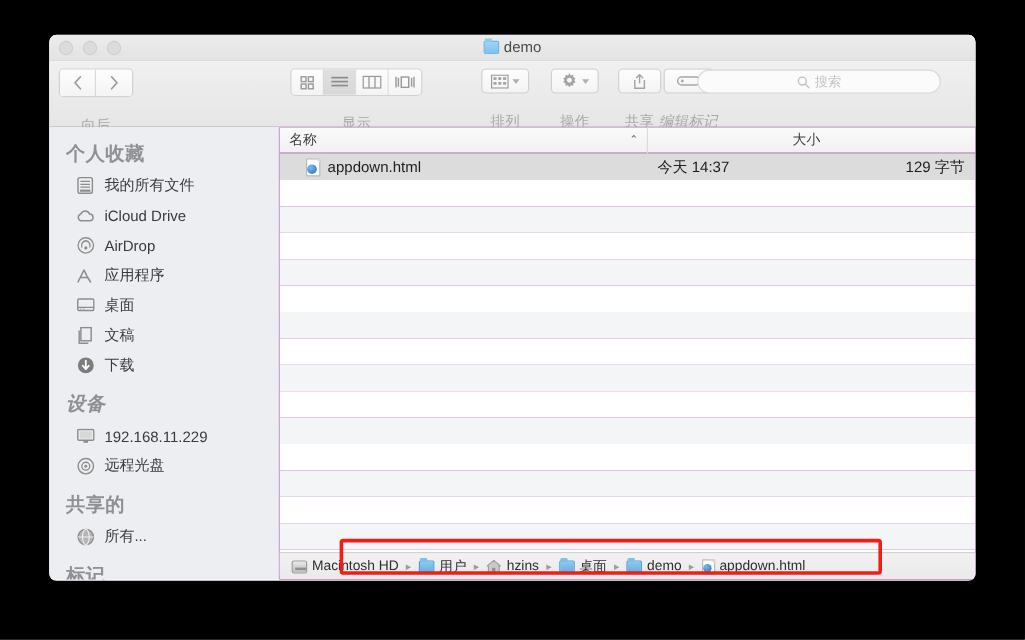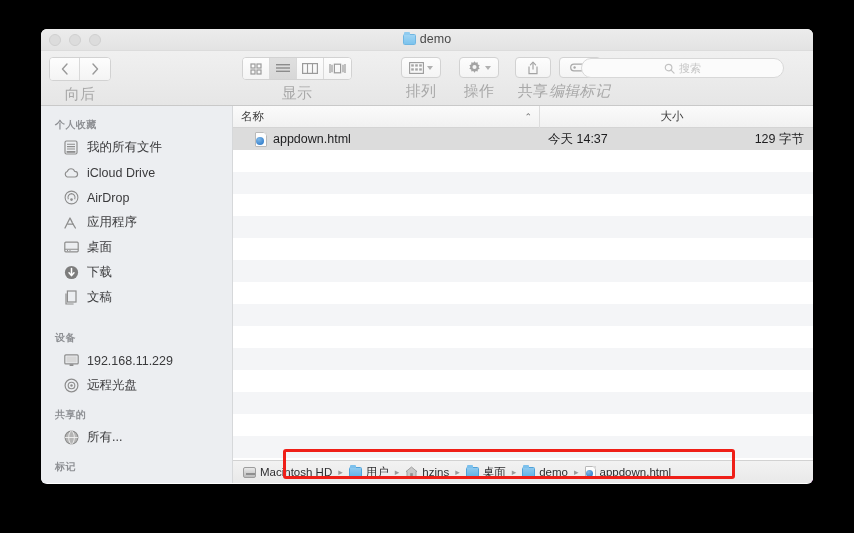--- a/index.html
+++ b/index.html
@@ -52,21 +52,21 @@
   }
 
   
   .toolbar {
     position: relative;
     height: 55px;
     background: linear-gradient(#f0f0f0, #e6e6e6);
     border-bottom: 1px solid #c9c9c9;
   }
   .tb-group { position: absolute; top: 6px; display: flex; flex-direction: column; align-items: center; }
-  .tb-label { font-size: 15px; color: #a8a8a8; margin-top: 4px; letter-spacing: .3px; }
+  .tb-label { font-size: 12px; color: #a8a8a8; margin-top: 15px; letter-spacing: .3px; }
 
   .seg { display: flex; border: 1px solid #d2d2d2; border-radius: 4px; overflow: hidden; background: #fafafa; }
   .seg-btn {
     width: 27px; height: 21px;
     display: flex; align-items: center; justify-content: center;
     border-right: 1px solid #d9d9d9;
     background: linear-gradient(#fdfdfd, #f4f4f4);
   }
   .seg-btn:last-child { border-right: none; }
   .seg-btn.active { background: linear-gradient(#e0e0e0, #d7d7d7); }
@@ -97,21 +97,21 @@
 
   
   .sidebar {
     width: 192px; height: 100%;
     background: #eceef1;
     border-right: 1px solid #d6d8da;
     padding-top: 8px;
     overflow: hidden;
   }
   .sb-header {
-    font-size: 10px; color: #8e9094; font-weight: bold;
+    font-size: 16px; color: #8e9094; font-weight: bold;
     padding: 4px 0 3px 14px; letter-spacing: .4px;
   }
   .sb-item {
     display: flex; align-items: center; gap: 8px;
     height: 25px; padding-left: 22px;
     font-size: 12.5px; color: #3a3a3c;
   }
   .sb-icon { width: 16px; height: 16px; flex: 0 0 16px; display: flex; align-items: center; justify-content: center; }
 
   
@@ -391,40 +391,40 @@
               <line x1="0.8" y1="8.2" x2="14.2" y2="8.2" stroke="#8d8d8d" stroke-width="1.1"></line>
               <line x1="3" y1="9.5" x2="4" y2="9.5" stroke="#8d8d8d" stroke-width="1"></line>
               <line x1="5.5" y1="9.5" x2="6.5" y2="9.5" stroke="#8d8d8d" stroke-width="1"></line>
             </svg>
           </span>
           <span>桌面</span>
         </div>
 
         <div class="sb-item">
           <span class="sb-icon">
+            <svg width="14" height="15" viewBox="0 0 14 15">
+              <rect x="3.4" y="1" width="8.6" height="11" fill="none" stroke="#8d8d8d" stroke-width="1.2"></rect>
+              <path d="M2 3.4 L2 14 L9.6 14" fill="none" stroke="#8d8d8d" stroke-width="1.2"></path>
+            </svg>
+          </span>
+          <span>文稿</span>
+        </div>
+
+        <div class="sb-item">
+          <span class="sb-icon">
             <svg width="15" height="15" viewBox="0 0 15 15">
               <circle cx="7.5" cy="7.5" r="6.6" fill="#7d7d7d"></circle>
               <line x1="7.5" y1="3.6" x2="7.5" y2="10" stroke="#fff" stroke-width="1.5" stroke-linecap="round"></line>
               <polyline points="5,7.8 7.5,10.6 10,7.8" fill="none" stroke="#fff" stroke-width="1.5" stroke-linecap="round" stroke-linejoin="round"></polyline>
             </svg>
           </span>
           <span>下载</span>
         </div>
 
-        <div class="sb-item">
-          <span class="sb-icon">
-            <svg width="14" height="15" viewBox="0 0 14 15">
-              <rect x="3.4" y="1" width="8.6" height="11" fill="none" stroke="#8d8d8d" stroke-width="1.2"></rect>
-              <path d="M2 3.4 L2 14 L9.6 14" fill="none" stroke="#8d8d8d" stroke-width="1.2"></path>
-            </svg>
-          </span>
-          <span>文稿</span>
-        </div>
-
-        <div class="sb-header" style="margin-top:17px;">设备</div>
+        <div class="sb-header" style="margin-top:6px;font-style:italic;">设备</div>
 
         <div class="sb-item">
           <span class="sb-icon">
             <svg width="15" height="13" viewBox="0 0 15 13">
               <rect x="0.8" y="0.9" width="13.4" height="9" rx="1" fill="none" stroke="#8d8d8d" stroke-width="1.2"></rect>
               <rect x="2.4" y="2.4" width="10.2" height="6" fill="#d8d8d8"></rect>
               <rect x="5.6" y="10.2" width="3.8" height="1.8" fill="#8d8d8d"></rect>
             </svg>
           </span>
           <span>192.168.11.229</span>

